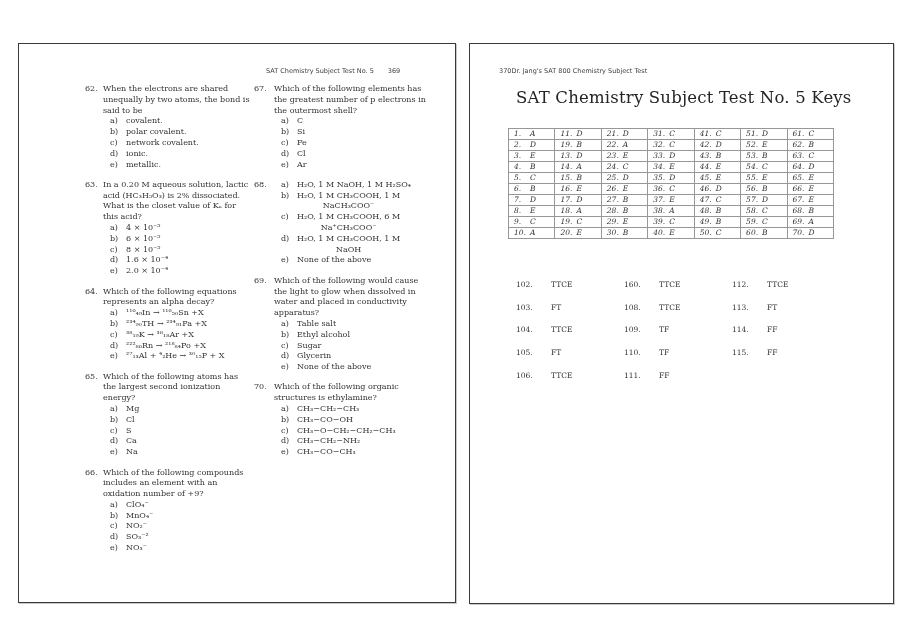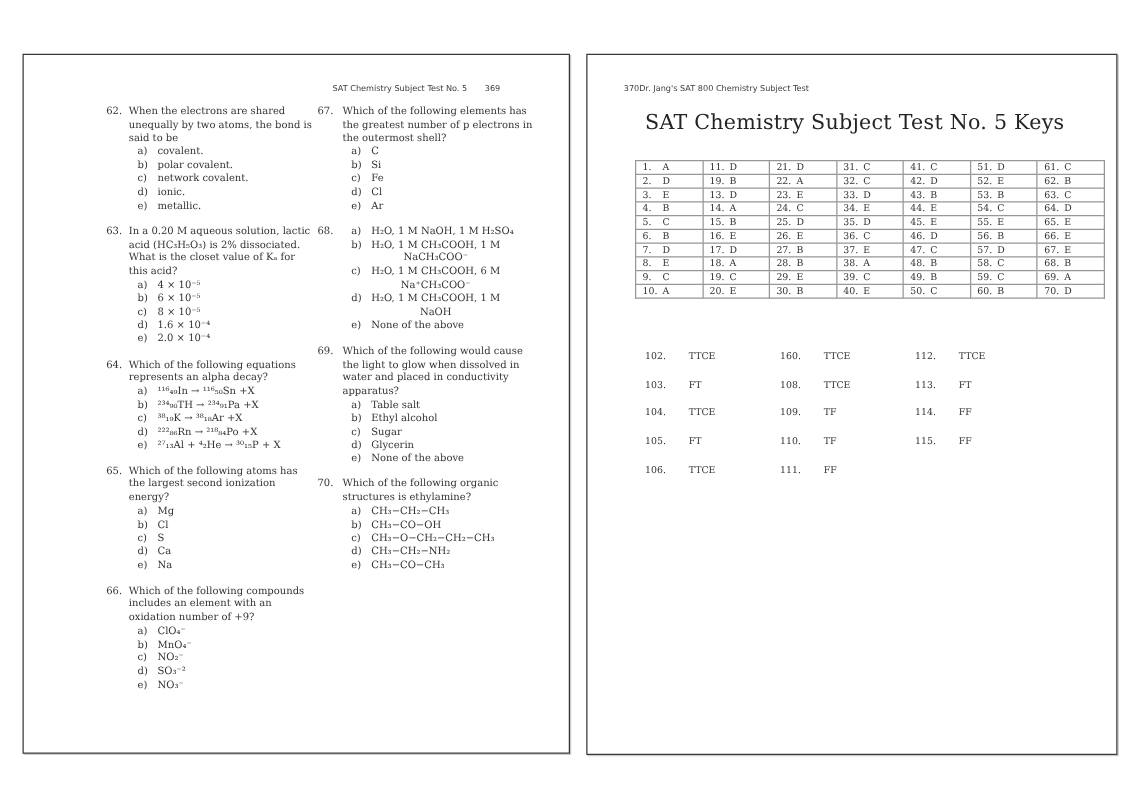--- a/index.html
+++ b/index.html
@@ -38,23 +38,23 @@
   .opt-label{flex:none;width:16px;}
   .opt-text{white-space:pre-line;text-align:center;}
 
   
   .keys-title{
     position:absolute;top:32px;left:34px;width:334px;margin:12px;
     text-align:center;font-size:16.5px;font-weight:400;color:#242424;
     letter-spacing:.2px;white-space:nowrap;
   }
   .key-table{
-    position:absolute;top:84px;left:38px;width:376px;
+    position:absolute;top:84px;left:38px;width:326px;
     border-collapse:collapse;table-layout:fixed;
-    font-size:7.5px;color:#333;border:1px solid #5f5f5f;
+    font-size:7.5px;color:#333;border:1px solid #5f5f5f;font-style:italic;
   }
   .key-table td{
     border:1px solid #979797;height:10px;line-height:8px;
     padding:0 0 0 5px;white-space:nowrap;overflow:hidden;
   }
   .cell-num{display:inline-block;width:16px;}
   .extra-keys{
     position:absolute;top:236px;left:46px;
     display:grid;grid-auto-flow:column;
     grid-template-rows:repeat(5,22.7px);

